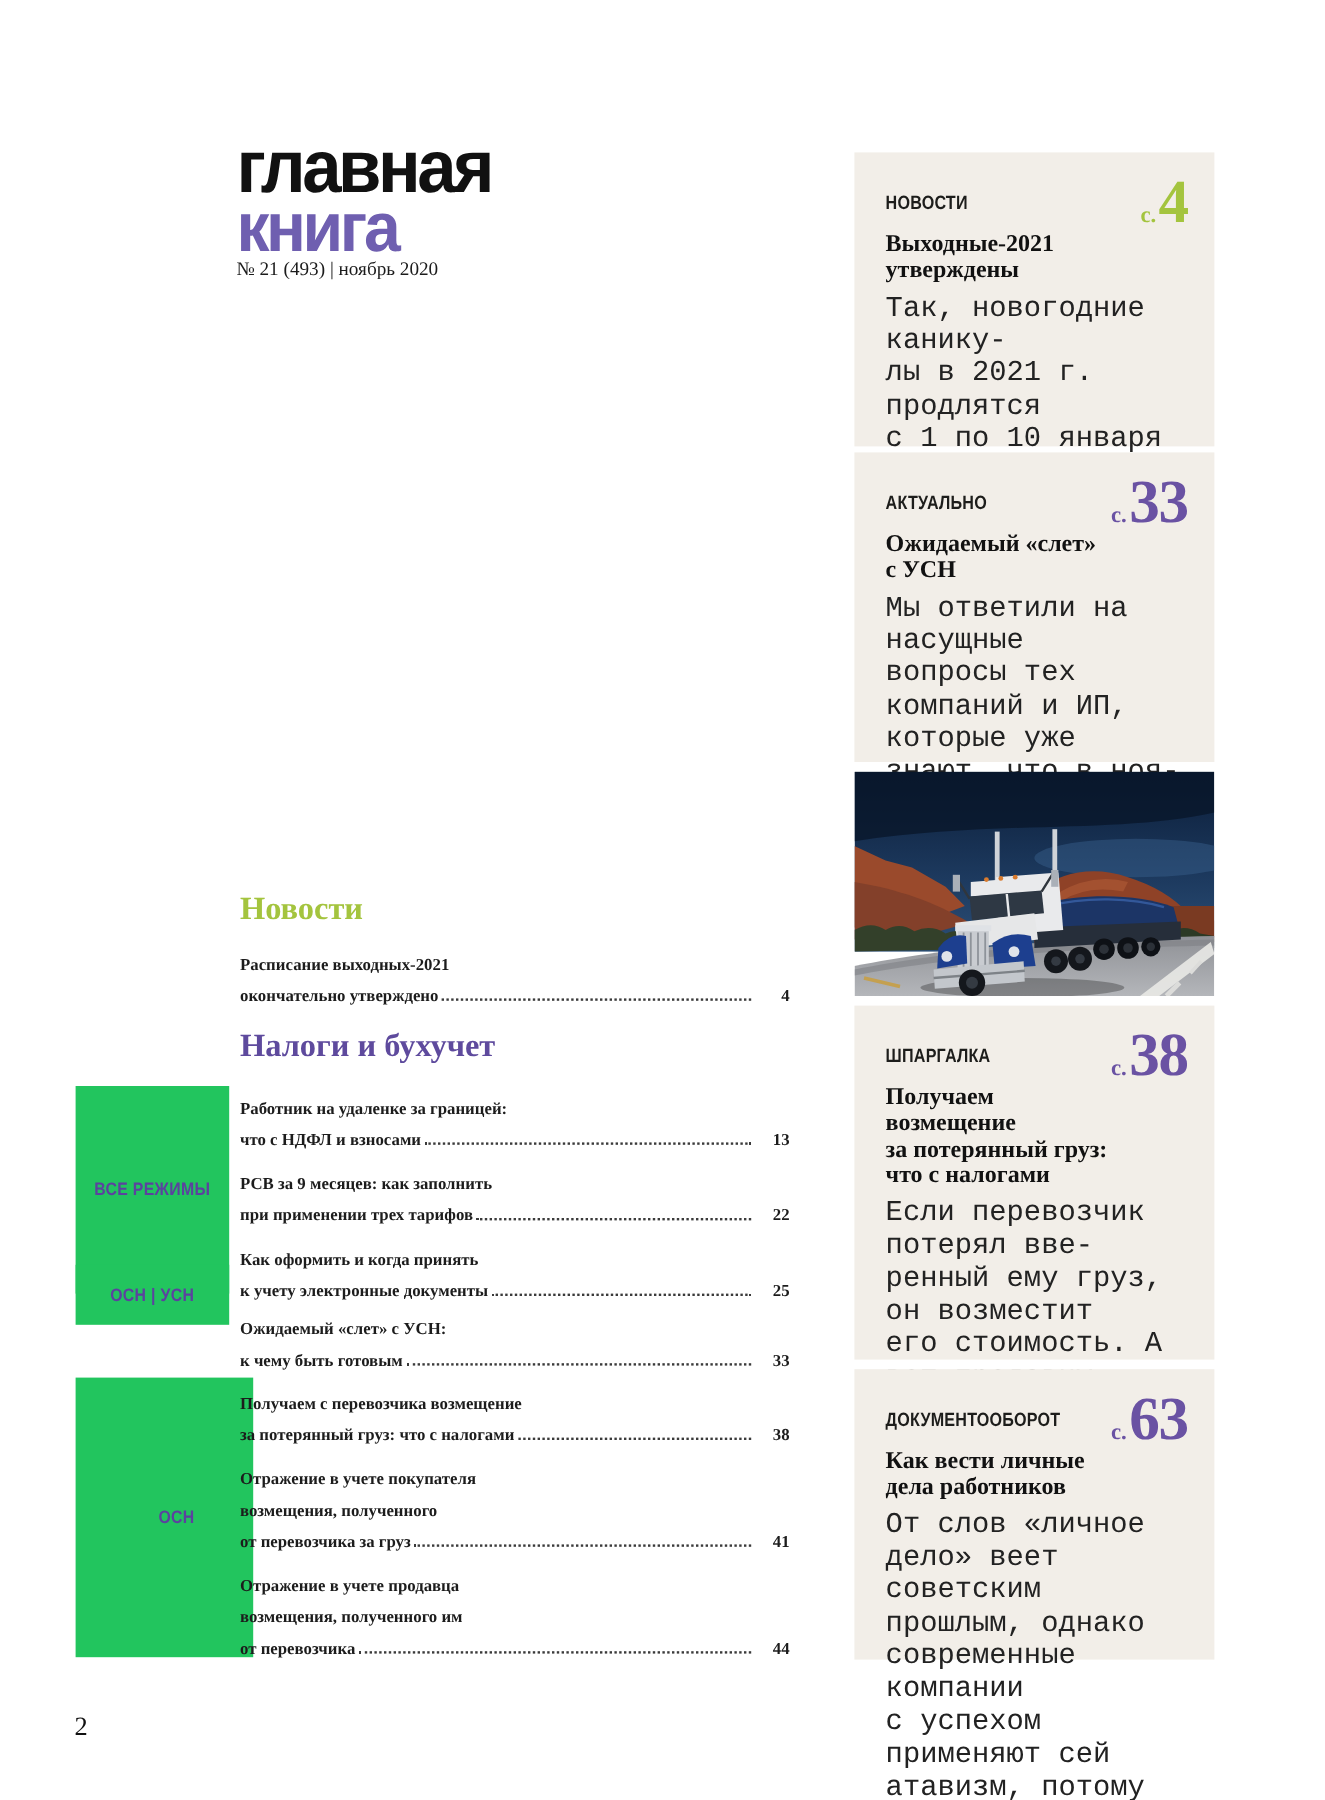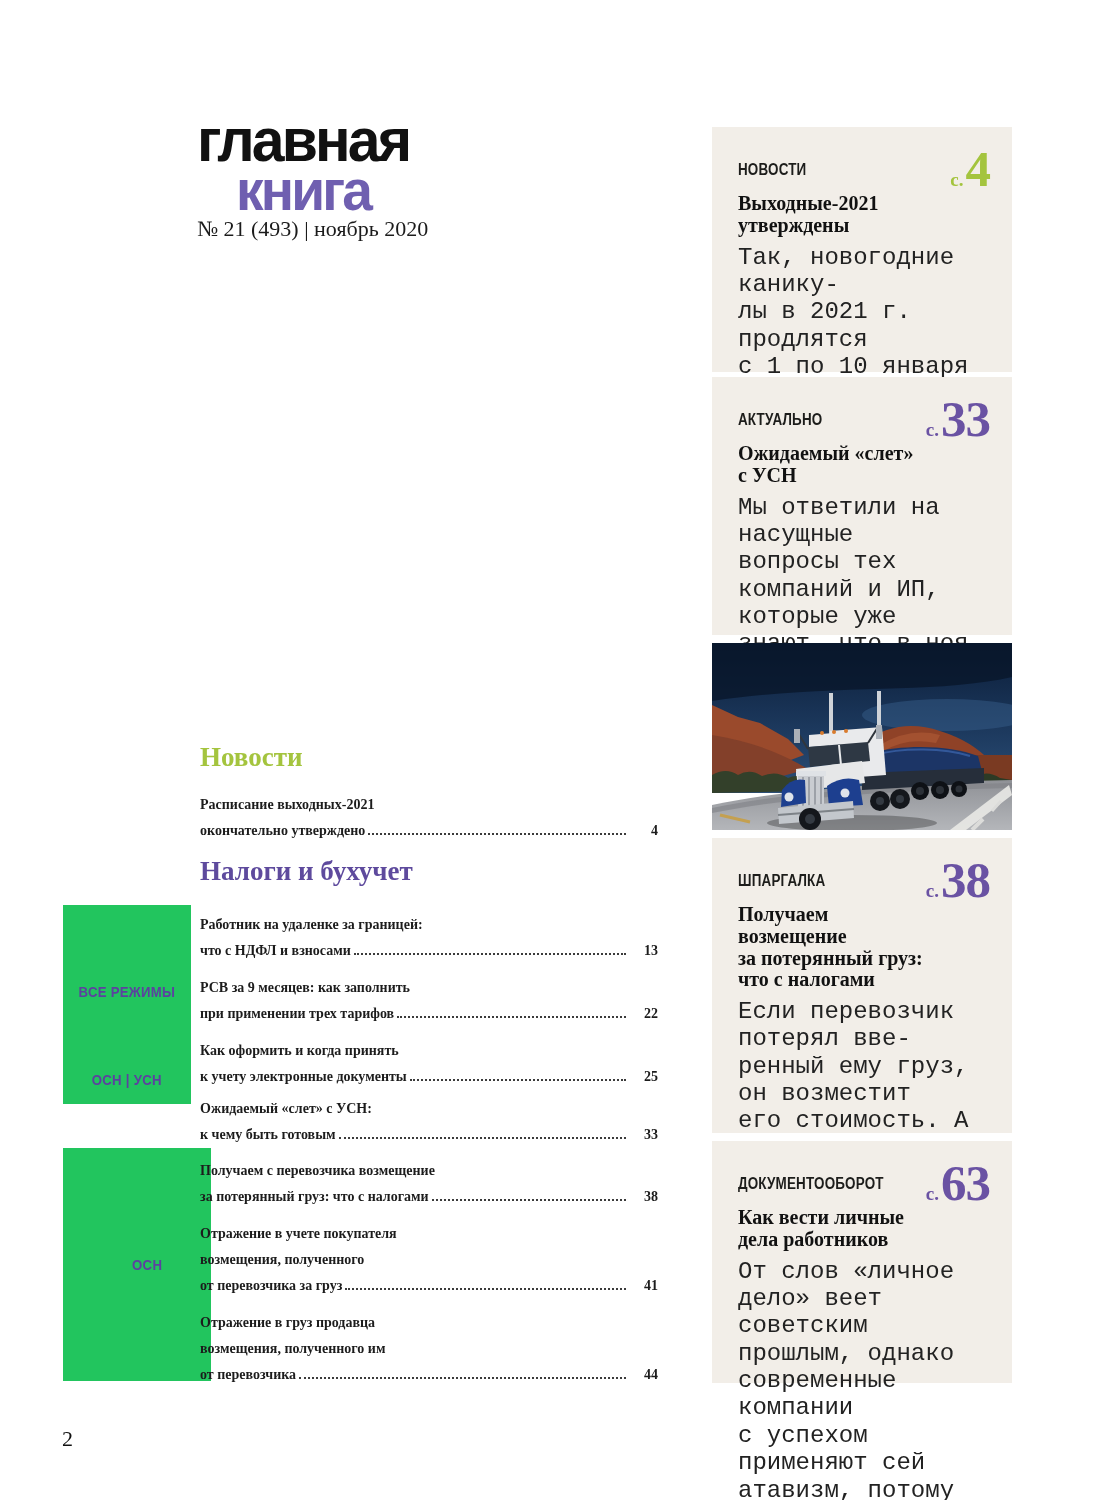--- a/index.html
+++ b/index.html
@@ -1,25 +1,25 @@
 <!DOCTYPE html>
 <html lang="ru"><head>
 <meta charset="utf-8">
 <style>
   html,body{margin:0;padding:0;background:#ffffff;}
   .page{position:relative;width:1104px;height:1500px;background:#ffffff;overflow:hidden;
         font-family:"Liberation Serif", serif;color:#1c1c1c;}
 
   
-  .masthead{position:absolute;left:197px;top:112px;text-align:center;}
+  .masthead{position:absolute;left:197px;top:112px;}
   .logo-line{display:block;font-family:"Liberation Sans", sans-serif;font-weight:bold;
              letter-spacing:-3px;transform:scaleX(0.95);transform-origin:left;line-height:0.9;}
   .logo-line1{font-size:62px;color:#111111;}
   .logo-line2{font-size:58px;color:#6f5fb0;margin-top:-4px;}
-  .issue-line{position:absolute;left:197px;top:216px;font-size:22px;color:#1b1b1b;}
+  .issue-line{position:absolute;left:197px;top:216px;font-size:16px;color:#1b1b1b;}
 
   
   .toc-heading{position:absolute;left:200px;margin:0;font-size:27px;font-weight:bold;}
   .toc-heading.green{color:#a4c43e;top:742px;}
   .toc-heading.purple{color:#5e4a9d;top:856px;}
 
   .toc-items{position:absolute;left:200px;width:458px;}
   #news-items{top:792px;}
   #group-items-0{top:912px;}
   #group-items-1{top:1096px;}
@@ -152,21 +152,21 @@
       <div class="toc-item">
         <div class="toc-line">Отражение в учете покупателя</div>
         <div class="toc-line">возмещения, полученного</div>
         <div class="toc-line toc-row">
           <span>от перевозчика за груз</span>
           <span class="leader"></span>
           <span class="pagenum">41</span>
         </div>
       </div>
       <div class="toc-item">
-        <div class="toc-line">Отражение в груз продавца</div>
+        <div class="toc-line">Отражение в учете продавца</div>
         <div class="toc-line">возмещения, полученного им</div>
         <div class="toc-line toc-row">
           <span>от перевозчика</span>
           <span class="leader"></span>
           <span class="pagenum">44</span>
         </div>
       </div>
     </div>
 
   <section class="promo-box" id="promo-0">

